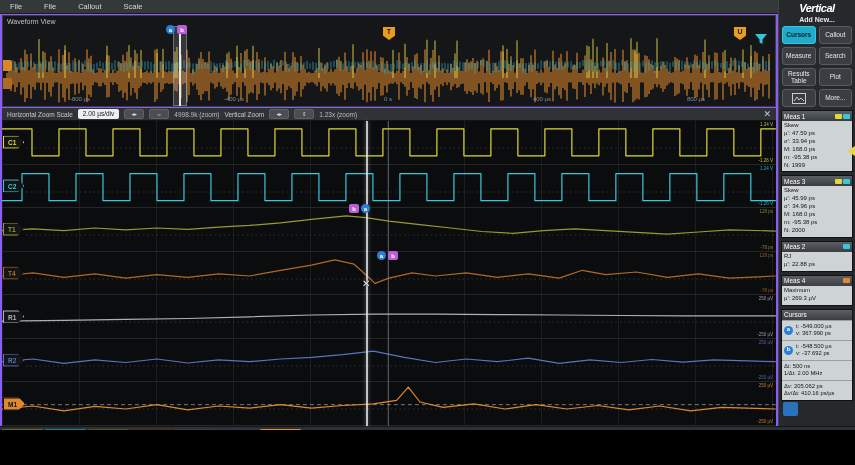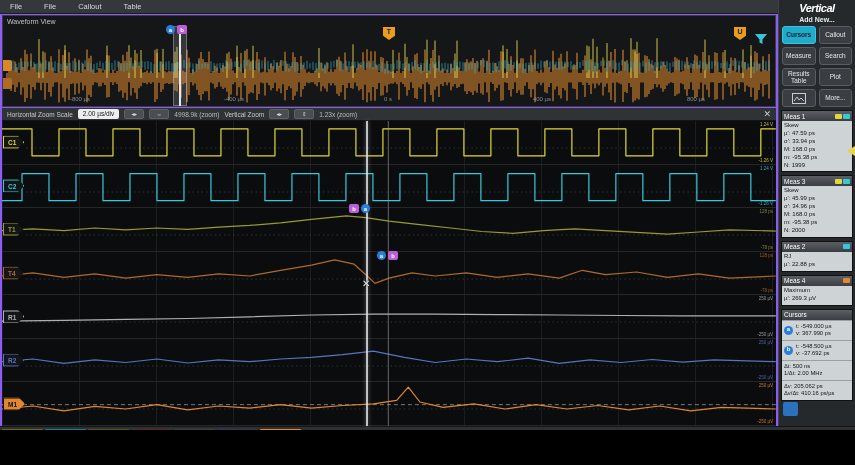--- a/index.html
+++ b/index.html
@@ -91,21 +91,21 @@
 </style>
 </head>
 <body>
 
 <div id="screen">
 
   <div id="menubar">
       <div class="menu-item">File</div>
       <div class="menu-item">File</div>
       <div class="menu-item">Callout</div>
-      <div class="menu-item">Table</div>
+      <div class="menu-item">Scale</div>
     </div>
 
   <div id="overview">
     <div id="ov-title">Waveform View</div>
     <svg id="ov-noise" viewBox="0 0 772 90">
         <path d="M4 56.9610123194636V66.28313952845593M6 54.13567742941531V68.68467418499698M8 46.71475311131621V74.99245985538121M10 54.17592141757664V68.65046679505986M12 45.54352955750799V75.98799987611821M14 51.257738141090734V71.13092258007288M16 56.87473652742059V66.35647395169251M18 42.3292307624898V78.72015385188367M20 50.88560494786664V71.44723579431336M22 33.74999640007097V86.01250305993968M24 38.32802196387759V82.12118133070405M26 54.24802708127585V68.58917698091552M28 37.520050044328244V82.807957462321M30 51.279554989631194V71.11237825881348M32 48.04135245041527V73.86485041714703M34 56.588689930430945V66.5996135591337M36 56.46705618441636V66.70300224324609M38 47.491731776719575V74.33202798978836M40 56.54471914527495V66.6369887265163M42 36.42615875065785V83.73776506194083M44 56.008225905804004V67.0930079800666M46 45.45498828933566V76.06325995406469M48 40.312193112227355V80.43463585460674M50 51.57442063636181V70.86174245909245M52 56.67220570089866V66.52862515423614M54 56.970780794657V66.27483632454155M56 33.15386682680719V86.51921319721389M58 55.252441797312606V67.73542447228428M60 38.95265627855707V81.59024216322649M62 34.00318325800694V85.79729423069409M64 49.779680524190425V72.38727155443814M66 36.23009360665009V83.90442043434743M68 54.89257956641836V68.0413073685444M70 55.442389596268896V67.57396884317144M72 42.29993707232428V78.74505348852436M74 55.66680453149773V67.38321614822694M76 43.669747335563244V77.58071476477124M78 56.845370424327605V66.38143513932154M80 47.64435010295354V74.2023024124895M82 53.13717400340611V69.53340209710481M84 33.575524227747614V86.16080440641453M86 42.161697951757716V78.86255674100595M88 39.74141290961247V80.9197990268294M90 53.60773056422286V69.13342902041057M92 56.99976424272601V66.25020039368289M94 56.541783450845934V66.63948406678097M96 51.9486012546449V70.54368893355183M98 52.439446765021884V70.1264702497314M100 56.4273337938976V66.73676627518704M102 53.77470809537493V68.9914981189313M104 38.95489756047394V81.58833707359716M106 39.54062347148547V81.09047004923735M108 56.9358153757526V66.30455693061029M110 53.74156496432239V69.01966978032597M112 56.99901442095851V66.25083774218527M114 55.02989553964929V67.9245887912981M116 45.74924712687714V75.81313994215444M118 47.2919224628109V74.50186590661073M120 38.74303266565511V81.76842223419317M122 44.63764926912515V76.75799812124362M124 35.851740767096565V84.22602034796792M126 56.859078301343644V66.3697834438579M128 41.452941406647085V79.46499980434999M130 50.20819040727173V72.02303815381903M132 44.51954407912297V76.85838753274547M134 37.41554848548596V82.89678378733694M136 49.877161285678355V72.3044129071734M138 52.37813268093213V70.17858722120769M140 56.526533038226624V66.65244691750736M142 56.113943260763534V67.003148228351M144 54.528007345805456V68.35119375606536M146 56.700399743007935V66.50466021844326M148 55.1627605383199V67.81165354242808M150 56.994182254020004V66.254945084083M152 33.66538759284269V86.0844205460837M154 37.04817805688877V83.20904865164454M156 56.356706177051095V66.79679974950658M158 45.611422690816305V75.93029071280614M160 48.36328949842741V73.5912039263367M162 55.14279135580255V67.82862734756783M164 56.1342334126015V66.98590159928872M166 54.956257860088634V67.98718081892466M168 55.52361096172961V67.50493068252983M170 55.81083736266599V67.2607882417339M172 47.34007209836126V74.46093871639293M174 46.15070754546935V75.47189858635105M176 54.685066902184495V68.21769313314319M178 38.781104757398126V81.73606095621159M180 54.76249133232998V68.15188236751952M182 56.05415622732733V67.05396720677177M184 33.827364776517776V85.94673993995988M186 41.87083021107293V79.10979432058801M188 56.96614187219265V66.27877940863624M190 53.18537087122883V69.49243475945549M192 55.638118316630944V67.4075994308637M194 48.047381802045734V73.85972546826112M196 42.13035119113665V78.88920148753385M198 35.92441188795375V84.16424989523931M200 43.056192398258375V78.10223646148037M202 46.46236450869434V75.2069901676098M204 46.285496640103204V75.35732785591227M206 35.48095274542007V84.54119016639294M208 56.679929586989445V66.52205985105897M210 55.35948935783353V67.6444340458415M212 49.663837011262004V72.48573854042729M214 51.42526725002692V70.98852283747712M216 56.87599140393565V66.3554073066547M218 51.92896169424875V70.56038255988857M220 48.93349783450493V73.10652684067081M222 50.40724077757652V71.85384533905996M224 45.716286429014744V75.84115653533746M226 35.767267591078486V84.29782254758328M228 42.69534910727177V78.408953258819M230 54.55545236416455V68.32786549046013M232 56.92966253850676V66.30978684226925M234 41.08474474751669V79.77796696461081M236 51.09498096678607V71.26926617823185M238 36.96379833272154V83.28077141718668M240 56.995883028293335V66.25349942595066M242 52.76092841022472V69.85321085130899M244 33.061718988731876V86.59753885957791M246 43.3764832489483V77.82998923839395M248 45.13620650993812V76.3342244665526M250 44.00607835824683V77.29483339549019M252 54.100027917526546V68.71497627010244M254 36.085534280004V84.0272958619966M256 43.28292191315701V77.90951637381653M258 56.574649089155V66.61154827421825M260 55.6876274899743V67.36551663352185M262 41.31317250021907V79.58380337481378M264 56.30725671875729V66.8388317890563M266 53.37373176716221V69.33232799791212M268 47.670873625226285V74.17975741855766M270 50.33737151391605V71.91323421317136M272 56.43405780397994V66.73105086661705M274 46.42639760531252V75.23756203548436M276 49.78702049485506V72.3810325793732M278 43.915810379706485V77.37156117724949M280 54.760054386186134V68.15395377174178M282 35.75353430042241V84.30949584464095M284 47.78887397523629V74.07945712104915M286 52.299249564930165V70.24563786980936M288 49.98643559155764V72.211529747176M290 36.13386240644502V83.98621695452172M292 40.97162022338929V79.8741228101191M294 46.040163222741086V75.56586126067008M296 56.98742858770541V66.2606857004504M298 39.99196516617294V80.706829608753M300 48.68697466999698V73.31607153050257M302 52.67104581720565V69.9296110553752M304 56.813757585796026V66.40830605207337M306 55.8727055220109V67.20820030629073M308 56.97136944091314V66.27433597522382M310 56.999238291492404V66.25064745223146M312 54.763000284954856V68.15144975778837M314 52.21500033269664V70.31724971720786M316 56.99854244045848V66.2512389256103M318 46.486442741626405V75.18652366961756M320 52.208374211322514V70.32288192037586M322 49.55731028799448V72.57628625520469M324 46.16801761031472V75.45718503123248M326 55.71468811302831V67.34251510392593M328 53.0870579343277V69.57600075582145M330 55.70091729763842V67.35422029700734M332 53.2572076565735V69.43137349191252M334 43.44323792285392V77.77324776557417M336 40.70188549875313V80.10339732605985M338 45.368581005873125V76.13670614500785M340 53.72867155912763V69.0306291747415M342 36.50270403905V83.6727015668075M344 50.28938672718388V71.9540212818937M346 56.01747774769834V67.08514391445641M348 50.25995218756377V71.9790406405708M350 49.47158979028258V72.6491486782598M352 56.74083208805225V66.47029272515559M354 52.207657998189866V70.32349070153862M356 47.38838539554995V74.41987241378254M358 49.11859340397457V72.94919560662161M360 36.17863040777944V83.94816415338747M362 54.10483360807162V68.71089143313912M364 33.335579287122286V86.36475760594605M366 44.83752066696266V76.58810743308175M368 35.13229713762915V84.83754743301523M370 51.33204004898457V71.06776595836311M372 35.269712740428375V84.72074417063588M374 49.197192386163444V72.88238647176107M376 55.99513651818148V67.10413395954573M378 41.062585769249125V79.79680209613824M380 41.625055718990595V79.31870263885799M382 52.80671165299899V69.81429509495085M384 45.01827485311213V76.43446637485468M386 54.606006758607826V68.28489425518335M388 55.63522662427283V67.41005736936809M390 55.310922091679316V67.68571622207259M392 56.96202334013209V66.28228016088772M394 54.645272572589874V68.2515183132986M396 36.46392042437844V83.70566763927832M398 56.943732753217304V66.29782715976529M400 54.904190072663184V68.0314384382363M402 51.77394005353401V70.69215095449609M404 41.092073688445566V79.77173736482126M406 47.98976272368171V73.90870168487055M408 56.978329964462354V66.268419530207M410 50.15258322007278V72.07030426293814M412 38.38975920211193V82.06870467820485M414 37.15653169507583V83.11694805918555M416 50.93962575122721V71.40131811145687M418 48.93635205172819V73.10410075603103M420 54.783919397244276V68.13366851234237M422 33.48098122982694V86.2411659546471M424 56.99886240533256V66.25096695546732M426 54.60545355921648V68.285364474666M428 42.07265561629404V78.93824272615007M430 33.94512419459238V85.84664443459647M432 48.267824674897014V73.67234902633754M434 51.98366831592395V70.51388193146465M436 39.513869492947904V81.11321093099428M438 54.586360540361795V68.30159354069247M440 52.56301756174971V70.02143507251274M442 56.97752849879348V66.26910077602554M444 53.60163632561655V69.13860912322593M446 56.851639978813296V66.3761060180087M448 47.730791009220525V74.12882764216255M450 51.917283248924974V70.57030923841377M452 54.91576809034865V68.02159712320365M454 50.10637498097117V72.1095812661745M456 51.39031045050571V71.01823611707015M458 54.664259646632324V68.23537930036252M460 55.36951056113159V67.63591602303815M462 46.40205156077367V75.25825617334237M464 43.193969677411545V77.98512577420018M466 46.568788060397516V75.11653014866211M468 45.155523031685505V76.31780542306733M470 42.063890418652626V78.94569314414527M472 47.04730967636312V74.70978677509135M474 44.6696110400095V76.73083061599192M476 55.38332301898809V67.62417543386013M478 44.10849843109513V77.20777633356914M480 42.332709797205446V78.71719667237537M482 56.898698352611916V66.33610640027987M484 44.80573816664707V76.61512255835M486 33.82470946423658V85.94899695539891M488 56.95804128855596V66.28566490472743M490 55.07053750974168V67.89004311671957M492 47.03264163429226V74.72225461085158M494 50.3383413698182V71.91240983565453M496 54.18470814301353V68.6429980784385M498 35.28236261962142V84.70999177332179M500 35.834277512920295V84.24086411401775M502 56.999986464202664V66.25001150542774M504 56.02284431013924V67.08058233638164M506 48.013513403686574V73.88851360686641M508 40.26720454422701V80.47287613740704M510 49.04796055806766V73.00923352564249M512 56.858134144064785V66.37058597754493M514 44.46057314420148V76.90851282742874M516 47.47236390533199V74.3484906804678M518 42.17170967796629V78.85404677372865M520 42.17155478571385V78.85417843214323M522 52.77139501800139V69.84431423469881M524 56.911572178021V66.32516364868215M526 48.97200926257773V73.07379212680894M528 39.299821951470236V81.2951513412503M530 48.71177114435216V73.29499452730066M532 33.608035154629775V86.13317011856469M534 55.07047305526959V67.89009790302086M536 56.77647939679094V66.4399925127277M538 53.39527792821828V69.31401376101446M540 56.516929862337264V66.66060961701332M542 45.243525076906586V76.2430036846294M544 44.19412827555543V77.13499096577789M546 51.33749278585676V71.06313113202175M548 56.019255546936314V67.08363278510413M550 34.71740690257072V85.19020413281488M552 48.4758424905453V73.4955338830365M554 51.99940737138725V70.50050373432083M556 41.75899015517756V79.20485836809908M558 37.87114133886111V82.50952986196806M560 50.331682228150775V71.91807010607184M562 47.5341168988521V74.29600063597572M564 35.18869898531496V84.78960586248229M566 56.58837068384403V66.59988491873257M568 56.60669337036512V66.58431063518965M570 49.6220069118195V72.52129412495343M572 49.01780062576651V73.03486946809846M574 36.74591160468991V83.46597513601358M576 56.89966123915187V66.33528794672091M578 56.899225807975355V66.33565806322095M580 53.840657959019495V68.93544073483342M582 39.56729430642176V81.06779983954151M584 56.532822067715614V66.64710124244174M586 53.85155538040465V68.92617792665605M588 43.28464061052891V77.90805548105043M590 55.602449702846634V67.43791775258036M592 50.0834679256611V72.12905226318807M594 55.42505864272849V67.58870015368078M596 53.51579765814222V69.21157199057912M598 56.541468094000656V66.63975212009944M600 41.53995368499503V79.39103936775422M602 51.85015542308388V70.6273678903787M604 55.47493555566861V67.54630477768168M606 44.8475627030231V76.57957170243037M608 36.10694608312599V84.00909582934291M610 56.45797361066996V66.71072243093053M612 33.063752273817656V86.595810567255M614 56.974696232585806V66.27150820230207M616 55.76135806091374V67.30284564822331M618 54.740138961968874V68.17088188232646M620 33.686887737847144V86.06614542282992M622 45.708653390116346V75.8476446184011M624 44.35632680369599V76.9971222168584M626 56.18447814267517V66.94319357872611M628 51.454900851767704V70.96333427599745M630 33.45880161824907V86.26001862448828M632 35.460783678686255V84.55833387311668M634 37.986613758429726V82.41137830533474M636 36.83634359368436V83.3891079453683M638 56.56504339290343V66.61971311603209M640 56.841438216227836V66.38477751620634M642 39.32609361777352V81.2728204248925M644 40.029695706070925V80.67475864983972M646 43.21177032895863V77.96999522038516M648 47.85892121159779V74.01991697014188M650 49.30958528747549V72.78685250564583M652 55.06601728308796V67.89388530937524M654 51.23552906120945V71.14980029797196M656 54.4729953207891V68.39795397732927M658 49.80147935619832V72.36874254723142M660 45.84994350916074V75.72754801721338M662 48.99579683018507V73.05357269434269M664 53.18985179307698V69.48862597588457M666 55.58105615212203V67.45610227069628M668 56.9150349399171V66.32222030107046M670 56.12559198366211V66.99324681388721M672 40.9156707374766V79.92167987314488M674 42.604836719113166V78.48588878875381M676 43.73318537152981V77.52679243419966M678 55.85475709296606V67.22345647097885M680 54.78365507264354V68.13389318825298M682 48.532869016325996V73.4470613361229M684 41.208084502533566V79.67312817284648M686 49.00614589099162V73.04477599265712M688 56.986499639474786V66.26147530644643M690 47.97436653228738V73.92178844755573M692 38.509044838238395V81.96731188749736M694 39.67419528161456V80.97693401062762M696 48.69640420668797V73.30805642431523M698 56.781947849681934V66.43534432777035M700 35.94892854708704V84.14341073497602M702 54.29933620572951V68.54556422512992M704 48.154647977670535V73.76854921898004M706 39.27979217237795V81.31217665347874M708 56.99991270080485V66.25007420431588M710 56.99987498728797V66.25010626080523M712 36.340886235798386V83.81024669957137M714 37.08148893767853V83.18073440297326M716 56.05053655928725V67.05704392460584M718 56.605366016424426V66.58543888603924M720 36.34534044750662V83.80646061961937M722 55.30505854343395V67.69070023808113M724 56.90382242889531V66.33175093543899M726 51.87894808453586V70.60289412814453M728 41.54078062136567V79.39033647183919M730 54.609676874859815V68.28177465636915M732 41.90295827592356V79.08248546546497M734 56.26227037019583V66.87707018533355M736 49.34406334732083V72.7575461547773M738 56.93600495188363V66.30439579089891M740 56.70131342354692V66.50388358998512M742 45.89034806394376V75.6932041456478M744 53.14316732295465V69.52830777548854M746 51.330292505729886V71.06925137012959M748 39.70852197680098V80.94775631971916M750 50.646989466658326V71.65005895334042M752 35.226057122602V84.7578514457883M754 36.64432884673286V83.55232048027706M756 47.85193779415317V74.0258528749698M758 55.431064120622224V67.58359549747111M760 40.33962495053537V80.41131879204494M762 53.87243329876749V68.90843169604763M764 54.75844507090367V68.15532168973188M766 37.946432007445V82.44553279367176" stroke="#cd7f2a" stroke-width="1.4" opacity="0.85"></path>
         <path d="M36 23.05272650718689V62M40 35.32209372520447V62M62 29.214092016220093V62M104 29.672099828720093V62M126 29.16474962234497V62M132 33.88770082592964V62M138 33.997716665267944V62M154 32.79780939221382V62M160 32.91007590293884V62M172 35.585044622421265V62M174 30.88547495007515V62M224 37.51745581626892V62M234 29.648671865463257V62M242 34.75238394737244V62M250 29.768863439559937V62M316 31.9879093170166V62M350 28.28392195701599V62M390 33.879974126815796V62M402 27.73294425010681V62M424 23.6966894865036V62M432 24.51428198814392V62M452 37.494048833847046V62M454 24.585649251937866V62M500 29.375781774520874V62M504 32.94755721092224V62M514 24.324928045272827V62M584 29.51695230603218V62M586 30.42345404624939V62M590 22.733924627304077V62M594 30.718929052352905V62M604 27.040168553590775V62M628 22.2243230342865V62M632 33.40666937828064V62M634 25.755805730819702V62M654 22.240142583847046V62M702 23.50993323326111V62M722 33.96425223350525V62M740 33.42740797996521V62M748 29.051997929811478V62" stroke="#e6d44a" stroke-width="1" opacity="0.9"></path>
         <path d="M4 47.794589042663574V54.428420543670654M7 47.41504192352295V53.79760694503784M10 44.296969413757324V54.3668666779995M13 47.78336524963379V56.344557762145996M16 46.62472724914551V53.72321605682373M19 45.82320594787598V54.20694637298584M22 45.487688064575195V55.082613945007324M25 45.801279067993164V50.846068382263184M28 44.74005322903395V50.2657261416316M31 45.95672231912613V53.037897646427155M34 47.46304225921631V57.14971685409546M37 45.20223903656006V51.669461727142334M40 45.91165065765381V56.66454839706421M43 44.24362087249756V53.44552382826805M46 46.4688777923584V54.33305072784424M49 45.75002861022949V54.61165714263916M52 45.360708236694336V55.14462757110596M55 46.91566276550293V56.43269443511963M58 47.71323204040527V53.927762031555176M61 45.82909965515137V53.9547815322876M64 46.96004295349121V53.508625984191895M67 47.017683029174805V56.925965309143066M70 44.47223472595215V54.43214139342308M73 46.22089099884033V55.276283740997314M76 44.95506763458252V54.10693407058716M79 46.22330188751221V55.88381242752075M82 44.255085945129395V51.10838374495506M85 46.42173361778259V55.249892473220825M88 47.50523853302002V56.32879686355591M91 47.92874622344971V57.8981556892395M94 46.764241218566895V54.083176136016846M97 45.04590320587158V50.75641679763794M100 46.862599432468414V54.94848161935806M103 45.00445556640625V53.68608283996582M106 45.853858947753906V55.24301719665527M109 46.92012023925781V53.80120277404785M112 44.16271209716797V54.81889161467552M115 45.350897789001465V51.25077962875366M118 47.243475914001465V55.07988119125366M121 46.964179039001465V55.63554525375366M124 46.638007164001465V54.48027181625366M127 45.389960289001465V51.67656087875366M130 47.345038414001465V53.78691244125366M133 45.628241539001465V51.87382650375366M136 46.364569664001465V51.49980306625366M139 44.67902284860611V51.38929337263107M142 45.557135343551636V53.763466238975525M145 45.07651996612549V53.32607698440552M148 46.112515449523926V56.884052753448486M151 47.97797870635986V57.108227252960205M154 45.8750581741333V51.502018451690674M157 45.52933984994888V55.3362643122673M160 46.487881660461426V51.600544452667236M163 45.82893091440201V53.970556914806366M166 45.02306842803955V54.5528302192688M169 47.22666645050049V56.21267366409302M172 47.252896308898926V57.164204120635986M175 46.09296894073486V53.211620807647705M178 45.3240327835083V52.545841693878174M181 44.04667377471924V51.96325357630849M184 46.87522029876709V52.509644985198975M187 46.187964498996735V51.430507719516754M190 47.61017042398453V58.4827476143837M193 47.363179206848145V55.99910020828247M196 44.46564197540283V53.31906947493553M199 47.49105453491211V53.09391784667969M202 46.124485075473785V51.96494919061661M205 47.957037925720215V53.07020711898804M208 45.35694032907486V55.89109390974045M211 46.957221031188965V56.08470296859741M214 47.594916343688965V55.23558187484741M217 47.052924156188965V52.32786703109741M220 46.64374452829361V55.92976003885269M223 44.13894844055176V52.76572713255882M226 47.247315406799316V53.336966037750244M229 45.98548984527588V52.567442417144775M232 45.28286838531494V51.06824350357056M235 45.359177589416504V54.23438882827759M238 47.785706520080566V55.79292917251587M241 44.04780673980713V52.3341966457665M244 44.160197257995605V49.76823768019676M247 46.31682002544403V54.315001130104065M250 46.84220361709595V53.13150143623352M253 44.50905466079712V53.600959062576294M256 46.963961124420166V55.541470766067505M259 44.46156167984009V52.77859815955162M262 46.388551235198975V53.64704203605652M265 44.95905065536499V54.34282946586609M268 46.73063039779663V52.37414240837097M271 44.00626903772354V53.055398096796125M274 46.43941259384155V54.66314959526062M277 45.95769643783569V51.30853724479675M280 44.699765741825104V49.74888700246811M283 45.315461449325085V55.625517539680004M286 47.67451190948486V55.750439167022705M289 46.1360445022583V51.496769428253174M292 46.05790430307388V55.84761720895767M295 47.21068572998047V55.116804122924805M298 46.925994873046875V53.72461128234863M301 46.38111114501953V52.233816146850586M304 44.67222595214844V53.092905044555664M307 47.149436950683594V52.51794242858887M310 45.822998106479645V53.982647120952606M313 46.880104064941406V56.15408897399902M316 45.36335754394531V53.5574893951416M319 46.89012908935547V55.072736740112305M322 47.642547607421875V57.78503608703613M325 46.99414825439453V52.765920639038086M328 45.41612243652344V52.651376724243164M331 44.633567810058594V51.34496879577637M334 44.03173828125V50.84596450999379M337 44.86509895324707V54.87764263153076M340 47.47629737854004V54.53501796722412M343 44.53885078430176V54.424662590026855M346 45.21242713928223V55.686957359313965M349 46.012163162231445V52.43689250946045M352 45.777414321899414V52.12344264984131M355 45.39050483703613V53.26394176483154M358 46.2454776763916V51.55345821380615M361 45.466844618320465V54.01112097501755M364 46.73887062072754V51.82206630706787M367 46.79654126614332V52.48769574612379M370 44.872341215610504V53.27439326047897M373 47.86386489868164V53.33723831176758M376 47.94535452127457V54.67961364984512M379 46.105360984802246V55.54161596298218M382 47.419142723083496V58.0493369102478M385 47.897475242614746V57.75066137313843M388 47.903639793395996V57.40535497665405M391 47.582167625427246V53.78880834579468M394 44.108839988708496V53.31703719496727M397 44.715322494506836V52.38492298126221M400 47.46265983581543V54.06996250152588M403 45.96042442321777V53.497159004211426M406 47.09679985046387V54.64771366119385M409 45.88106346130371V54.422749519348145M412 44.037336349487305V53.31518657878041M415 47.90113830566406V54.63179969787598M418 46.82585906982422V57.48469352722168M421 47.112945556640625V56.02487373352051M424 44.35468292236328V55.30824860930443M427 47.76564693450928V58.04342031478882M430 45.86244869232178V52.37355947494507M433 46.33913326263428V56.44442129135132M436 45.20351314544678V55.54116201400757M439 47.27590084075928V56.60518789291382M442 46.68910884857178V54.48415517807007M445 47.38844966888428V56.18197011947632M448 47.63173580169678V57.10878896713257M451 44.48927974700928V55.33101797103882M454 46.34389400482178V55.82131338119507M457 45.39089107513428V52.70858144760132M460 46.13808345794678V55.52797842025757M463 45.90578365325928V55.47091054916382M466 47.32680416107178V53.63503408432007M469 46.84645748138428V53.27425527572632M472 47.22255611419678V58.04873037338257M475 46.02541255950928V52.27486562728882M478 44.13783931732178V49.175317376852036M481 44.0297831222415V51.18558619916439M484 45.73489189147949V54.74666690826416M487 47.021352767944336V57.94565296173096M490 46.53333854675293V56.16536045074463M493 46.81918907165527V56.482693672180176M496 45.20458793640137V55.8476037979126M499 44.63631248474121V54.879963874816895M502 44.275983810424805V52.541443914175034M505 45.61845111846924V54.39562654495239M508 44.109036445617676V55.10863170027733M511 46.2310676574707V52.19912338256836M514 47.103206634521484V54.472625732421875M517 46.884830474853516V52.247013092041016M520 47.69361501932144V57.16690307855606M523 47.09458827972412V57.605443477630615M526 46.58488368988037V55.08716344833374M529 46.47215175628662V55.995885372161865M532 46.29154872894287V52.86481237411499M535 47.23448085784912V52.680272579193115M538 44.398604452610016V52.668670535087585M541 45.44762849807739V51.534929513931274M544 44.59917497634888V50.834442377090454M547 45.579914569854736V53.02841019630432M550 44.73530626296997V54.132335901260376M553 45.71354341506958V52.96152710914612M556 45.949928760528564V53.81078362464905M559 45.526249408721924V53.821584939956665M562 45.40515184402466V52.53677773475647M565 46.03951692581177V51.14276337623596M568 45.3568349480629V53.56113666296005M571 47.9791145324707V53.25283432006836M574 45.64812856912613V53.274225413799286M577 45.96216177940369V52.05462193489075M580 44.09003925323486V49.97968730330467M583 45.29104971885681V54.50825011730194M586 44.602861404418945V53.2005033493042M589 45.488229751586914V54.89633083343506M592 46.21362495422363V56.76095104217529M595 47.3605899810791V52.8331823348999M598 44.741136610507965V50.2259036898613M601 44.227029621601105V49.982147455215454M604 46.109883427619934V56.43707740306854M607 44.653141498565674V50.86720871925354M610 44.32257127761841V52.99914965033531M613 46.48694181442261V53.951921224594116M616 46.490256786346436V57.03727316856384M619 44.02778196334839V49.16426642611623M622 44.9133086502552V54.3338106572628M625 47.52399969100952V56.13046145439148M628 45.60106039047241V52.17901682853699M631 46.23344945907593V55.77440142631531M634 44.44094228744507V49.98216709494591M637 46.699589133262634V57.38708674907684M640 44.634766578674316V50.510183811187744M643 46.54286289215088V56.692808628082275M646 45.68203830718994V54.66919565200806M649 44.147019386291504V52.271864503622055M652 46.158729553222656V56.87860679626465M655 46.15028381347656V53.02248573303223M658 45.29863739013672V52.91297721862793M661 45.567169189453125V50.65091133117676M664 45.360664419829845V54.277653746306896M667 46.84648323059082V57.23723125457764M670 45.61539649963379V50.713698387145996M673 44.98800855875015V54.14493292570114M676 44.82827186584473V54.274664878845215M679 44.738359451293945V53.9274320602417M682 45.590524673461914V51.66134548187256M685 45.82959175109863V53.02498912811279M688 46.9121036529541V51.9946813583374M691 44.525072149932384V52.78805737942457M694 45.96964645385742V52.607444763183594M697 44.38444900512695V52.50848016142845M700 45.889132499694824V52.74644422531128M703 46.6233549118042V54.95571851730347M706 45.701083183288574V53.359206676483154M709 45.22192668914795V52.84265089035034M712 44.644869804382324V49.90898084640503M715 46.163271963596344V55.527765333652496M718 47.03893852233887V52.06702518463135M721 46.680624060332775V52.71716695278883M724 45.28111267089844V54.629770278930664M727 47.832542419433594V57.26379203796387M730 44.299072265625V50.00990495085716M733 44.53199660778046V53.99304288625717M736 44.63305854797363V53.63277721405029M739 45.1511173248291V51.2499303817749M742 46.49650764465332V53.19749736785889M745 47.43045997619629V54.072890281677246M748 44.63217353820801V50.97938060760498M751 46.16756629943848V57.13547420501709M754 45.708024978637695V54.859286308288574M757 47.499155044555664V52.927916526794434M760 44.07953077554703V53.97377526760101M763 45.15924787521362V54.70740103721619M766 44.576533794403076V54.648786306381226" stroke="#38b8d0" stroke-width="1.2" opacity="0.55"></path>
       </svg>
     <div class="ov-handle" style="top:44px"></div>

